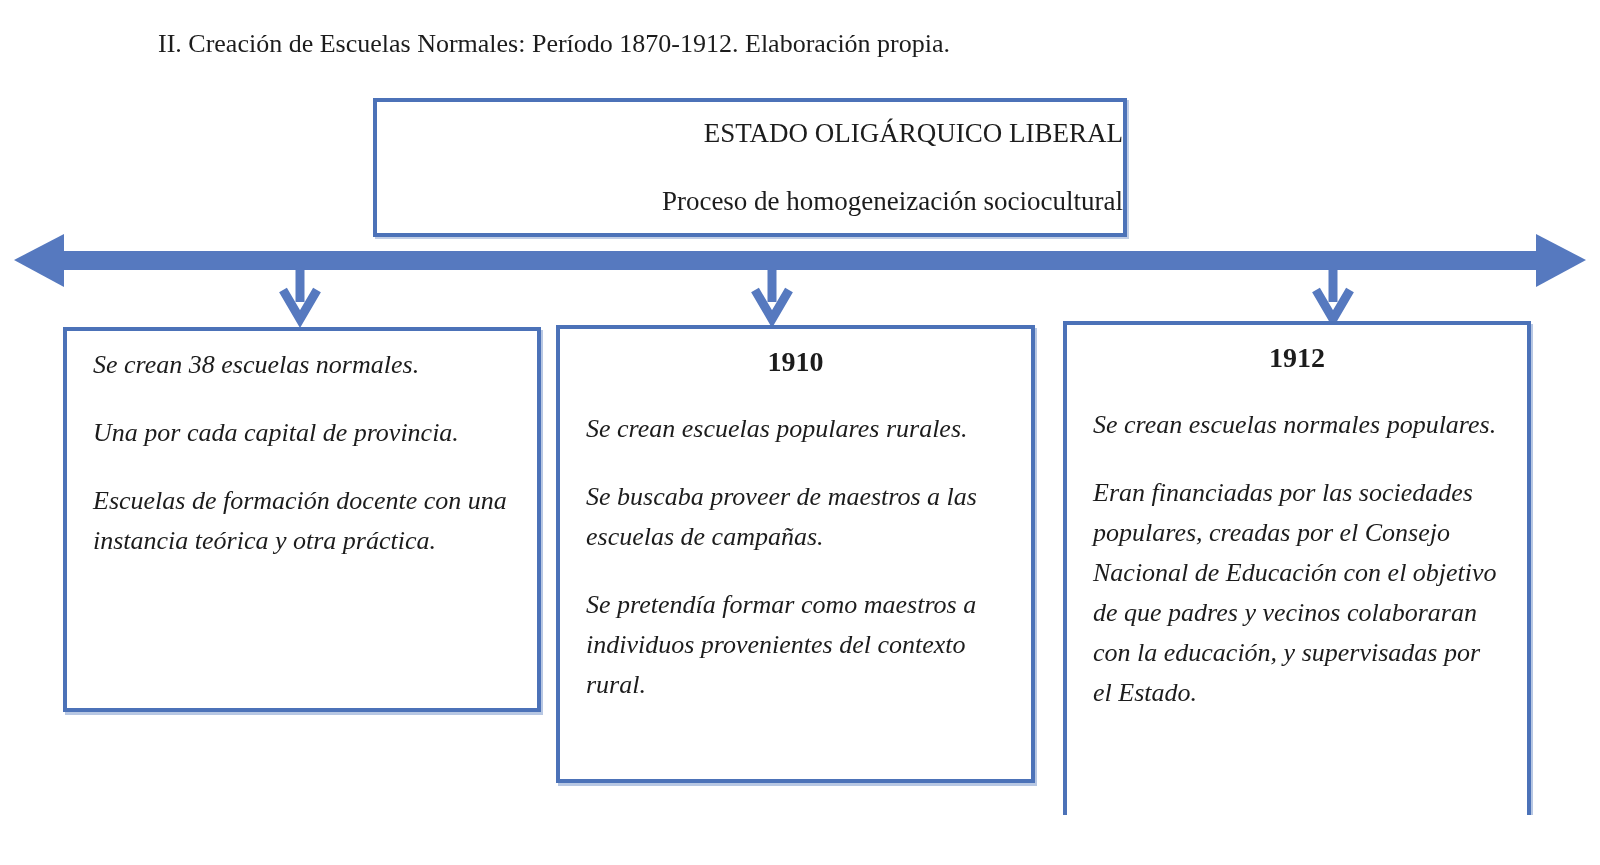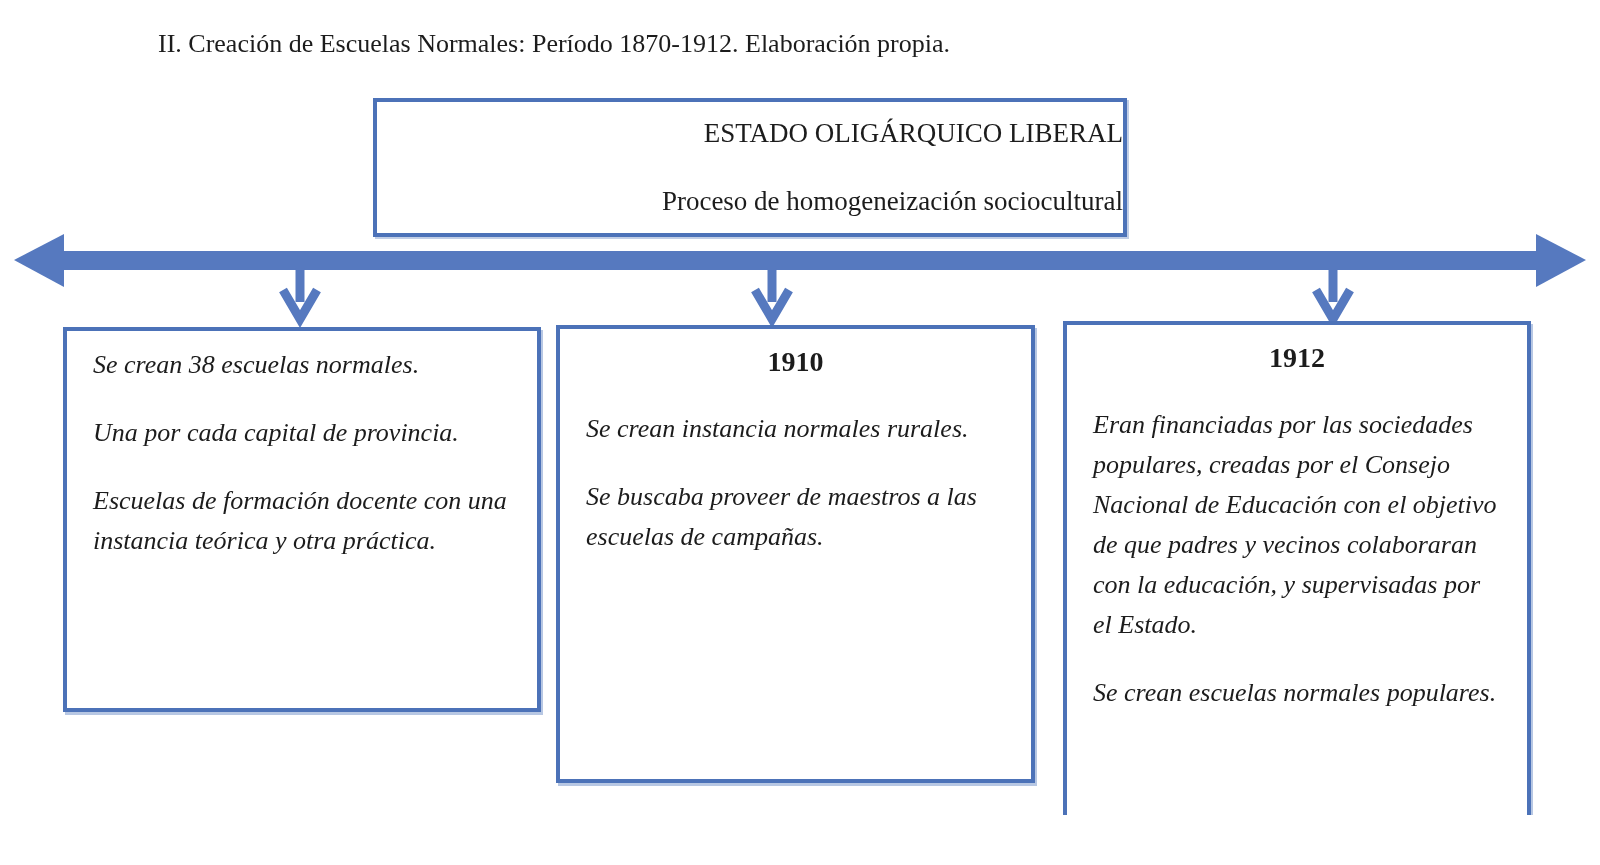--- a/index.html
+++ b/index.html
@@ -113,23 +113,24 @@
   </svg>
 
   <div class="period-box period-box-1">
     <p>Se crean 38 escuelas normales.</p>
     <p>Una por cada capital de provincia.</p>
     <p>Escuelas de formación docente con una instancia teórica y otra práctica.</p>
   </div>
 
   <div class="period-box period-box-2">
     <div class="period-title">1910</div>
-    <p>Se crean instancia normales rurales.</p>
+    <p>Se crean escuelas populares rurales.</p>
     <p>Se buscaba proveer de maestros a las escuelas de campañas.</p>
+    <p>Se pretendía formar como maestros a individuos provenientes del contexto rural.</p>
   </div>
 
   <div class="period-box period-box-3">
     <div class="period-title">1912</div>
+    <p>Se crean escuelas normales populares.</p>
     <p>Eran financiadas por las sociedades populares, creadas por el Consejo Nacional de Educación con el objetivo de que padres y vecinos colaboraran con la educación, y supervisadas por el Estado.</p>
-    <p>Se crean escuelas normales populares.</p>
   </div>
 
 </div>
 
 </body></html>

